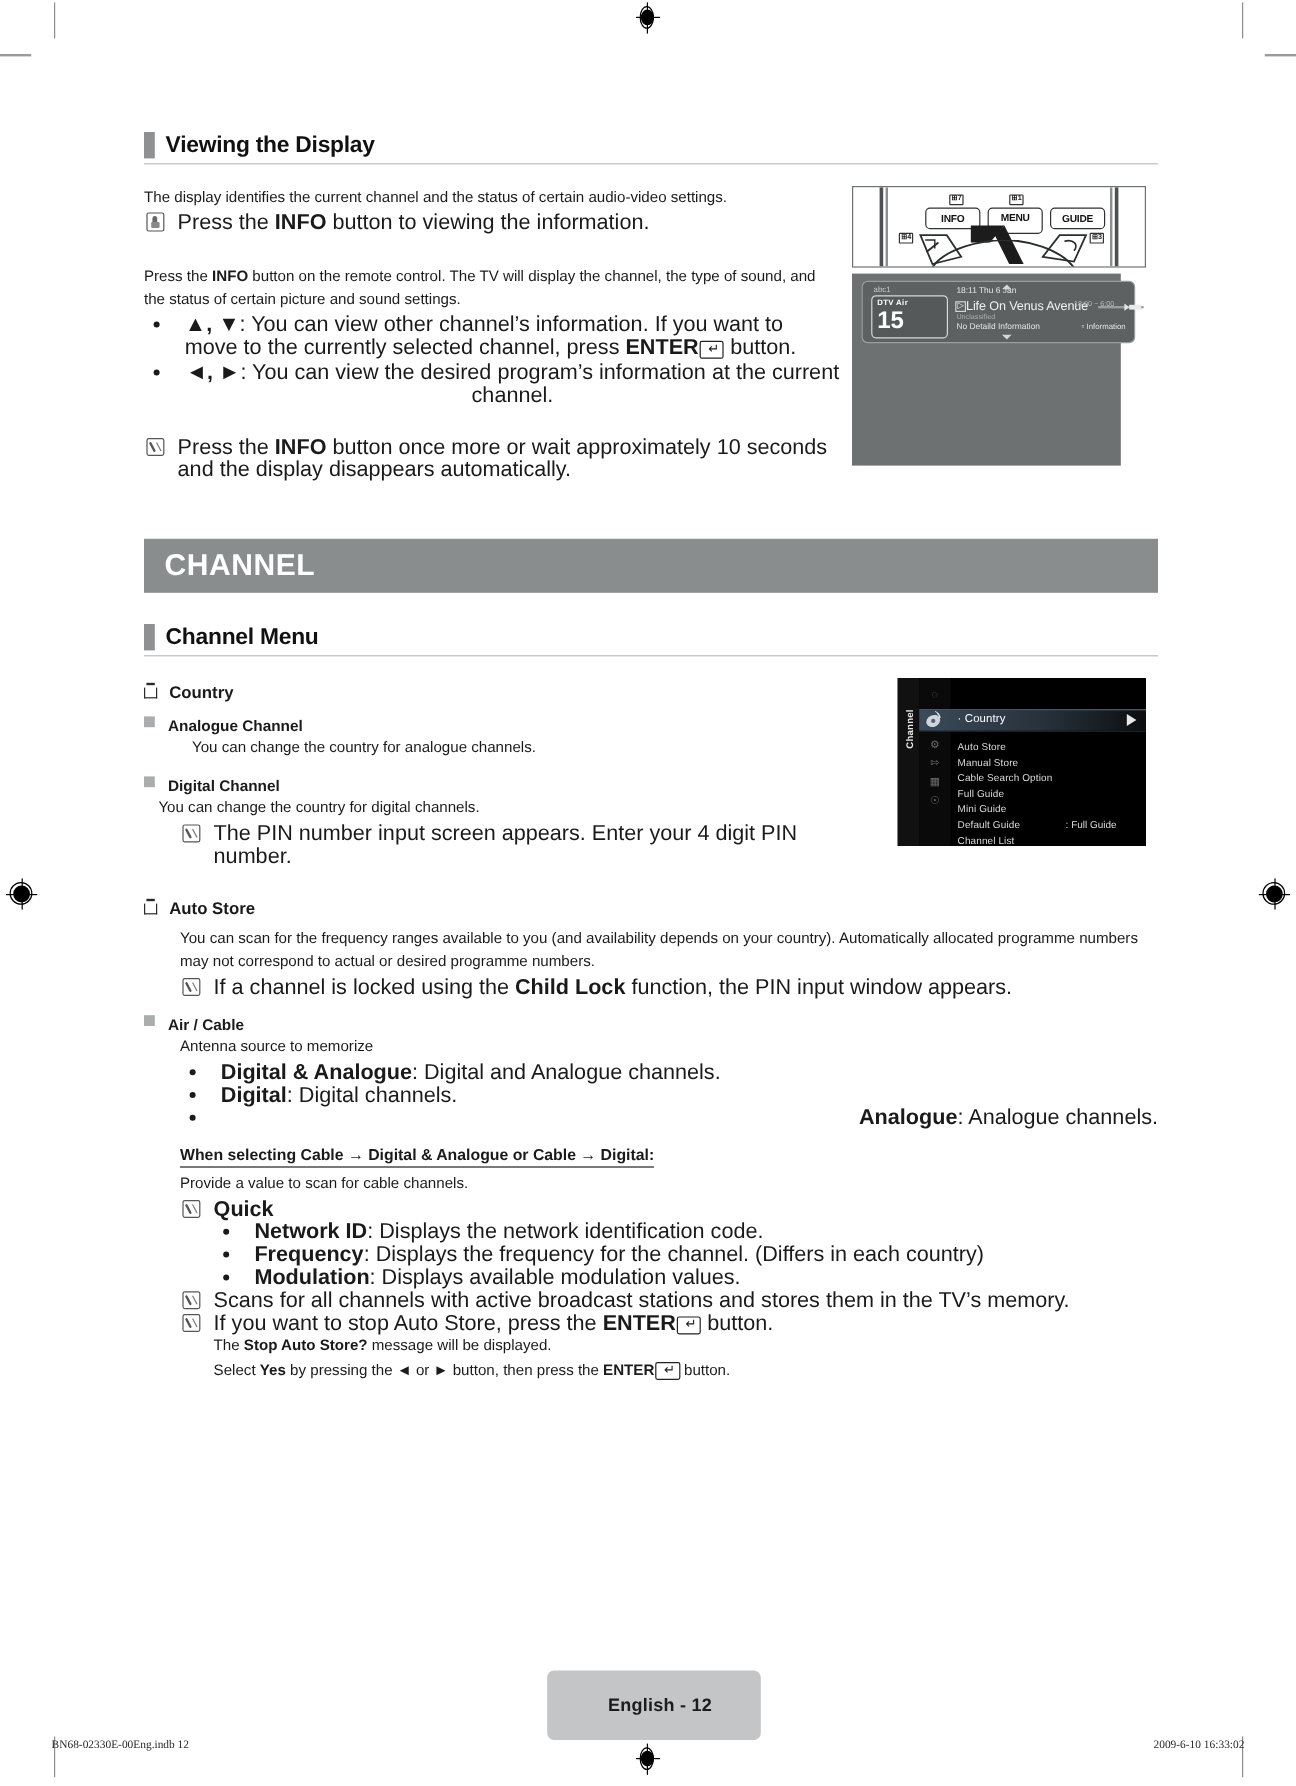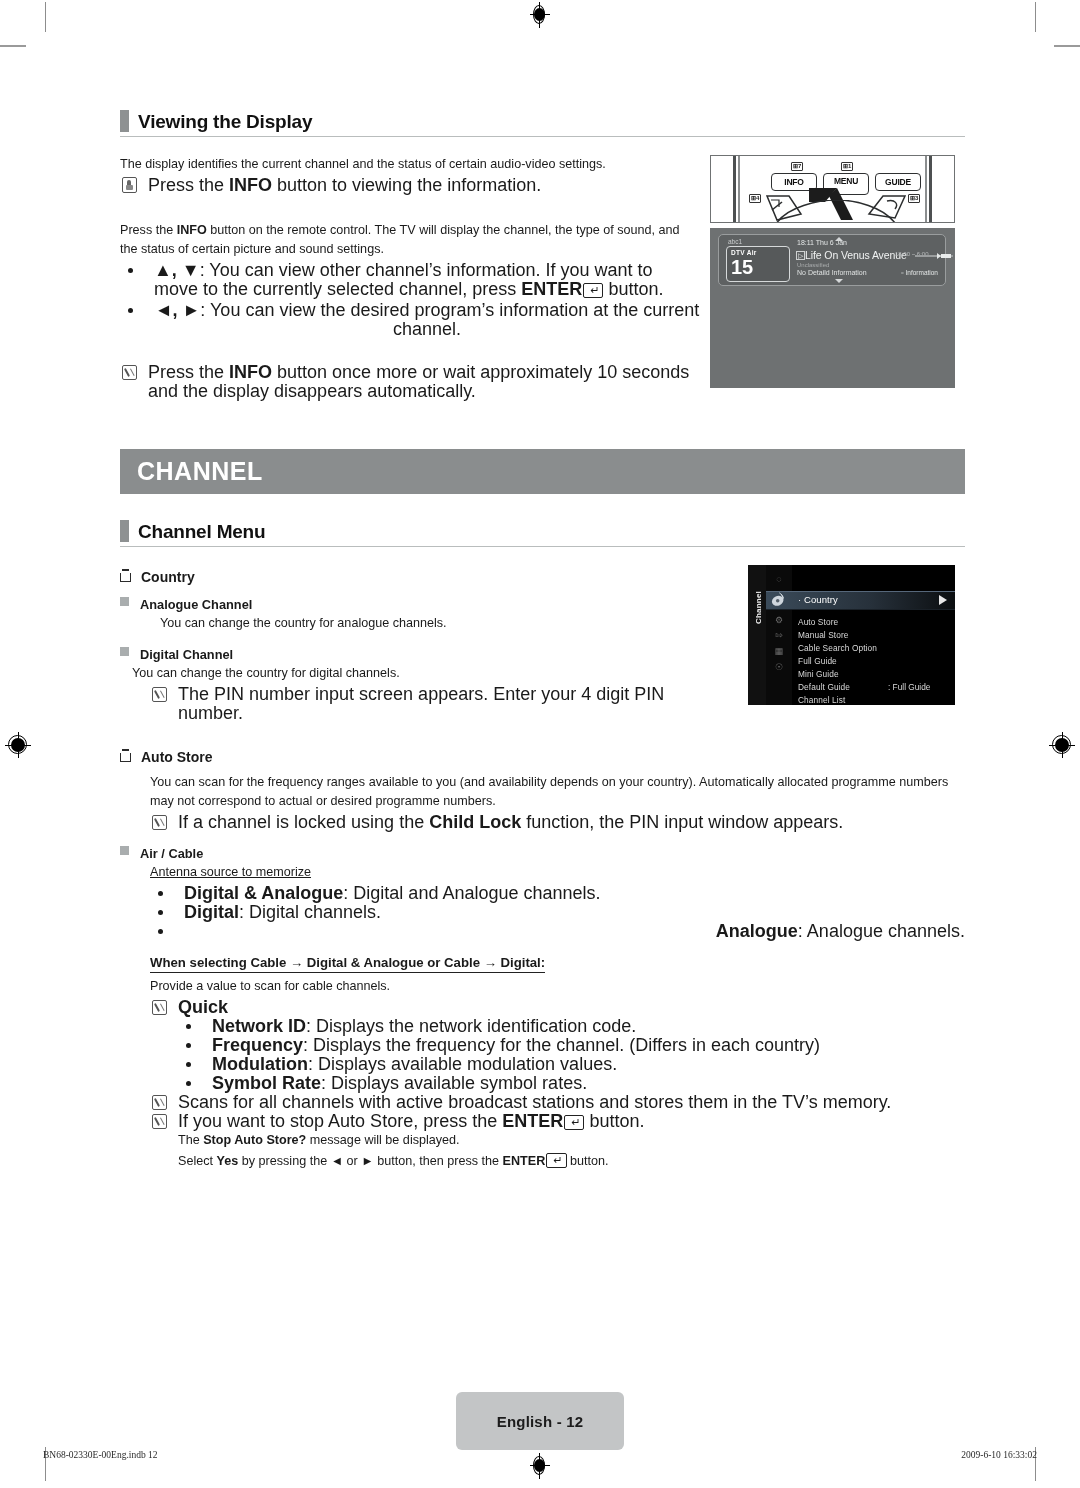--- a/index.html
+++ b/index.html
@@ -321,21 +321,21 @@
     background: #fff;
     font-weight: bold;
     color: #222;
     line-height: 7px;
   }
 
   .fig-osd {
     position: absolute;
     left: 710px;
     top: 228px;
-    width: 245px;
+    width: 224px;
     height: 160px;
     background: #6e7172;
   }
   .osd-bar {
     position: absolute;
     left: 8px; top: 6px;
     width: 228px; height: 52px;
     background: #5e6162;
     border: 1px solid #9a9d9e;
     border-radius: 5px;
@@ -453,20 +453,21 @@
     height: 58px;
     background: #c3c5c6;
     border-radius: 6px;
     display: flex;
     align-items: center;
     justify-content: center;
     font-size: 15px;
     font-weight: bold;
     color: #1c1c1c;
     letter-spacing: 0.2px;
+    padding-left: 10px;
   }
   .footer-line {
     position: absolute;
     left: 43px;
     top: 1450px;
     width: 994px;
     display: flex;
     justify-content: space-between;
     font-size: 9.5px;
     color: #2a2a2a;
@@ -583,21 +584,21 @@
   <p class="para" style="margin-left:30px; width:815px;">You can scan for the frequency ranges available to you (and availability depends on your country). Automatically allocated programme numbers may not correspond to actual or desired programme numbers.</p>
   <div class="row" style="margin-left:30px;">
     <span class="glyph"><span class="note-icon"></span></span>
     <span class="body"><span>If a channel is locked using the </span><b>Child Lock</b><span> function, the PIN input window appears.</span></span>
   </div>
 
   <h5 class="h-item" style="margin-top:14px;">
     <span class="sq-bullet"></span>
     <span>Air / Cable</span>
   </h5>
-  <p class="para" style="margin-left:30px;text-decoration:underline;">Antenna source to memorize</p>
+  <p class="para" style="margin-left:30px;">Antenna source to memorize</p>
 
   <div class="row" style="margin-left:30px;">
     <span class="glyph" style="padding-left:8px;"><span class="bullet-dot"></span></span>
     <span class="body"><b>Digital &amp; Analogue</b><span>: Digital and Analogue channels.</span></span>
   </div>
   <div class="row" style="margin-left:30px;">
     <span class="glyph" style="padding-left:8px;"><span class="bullet-dot"></span></span>
     <span class="body"><b>Digital</b><span>: Digital channels.</span></span>
   </div>
   <div class="row" style="margin-left:30px;text-align:right;">
@@ -619,24 +620,20 @@
       <span class="glyph" style="padding-left:8px;"><span class="bullet-dot"></span></span>
       <span class="body"><b>Network ID</b><span>: Displays the network identification code.</span></span>
     </div>
     <div class="row" style="margin-left:28px;">
       <span class="glyph" style="padding-left:8px;"><span class="bullet-dot"></span></span>
       <span class="body"><b>Frequency</b><span>: Displays the frequency for the channel. (Differs in each country)</span></span>
     </div>
     <div class="row" style="margin-left:28px;">
       <span class="glyph" style="padding-left:8px;"><span class="bullet-dot"></span></span>
       <span class="body"><b>Modulation</b><span>: Displays available modulation values.</span></span>
-    </div>
-    <div class="row" style="margin-left:28px;">
-      <span class="glyph" style="padding-left:8px;"><span class="bullet-dot"></span></span>
-      <span class="body"><b>Symbol Rate</b><span>: Displays available symbol rates.</span></span>
     </div>
 
     <div class="row">
       <span class="glyph"><span class="note-icon"></span></span>
       <span class="body">Scans for all channels with active broadcast stations and stores them in the TV’s memory.</span>
     </div>
     <div class="row">
       <span class="glyph"><span class="note-icon"></span></span>
       <span class="body"><span>If you want to stop Auto Store, press the </span><b>ENTER</b><span class="enter-key"></span><span> button.</span></span>
     </div>

